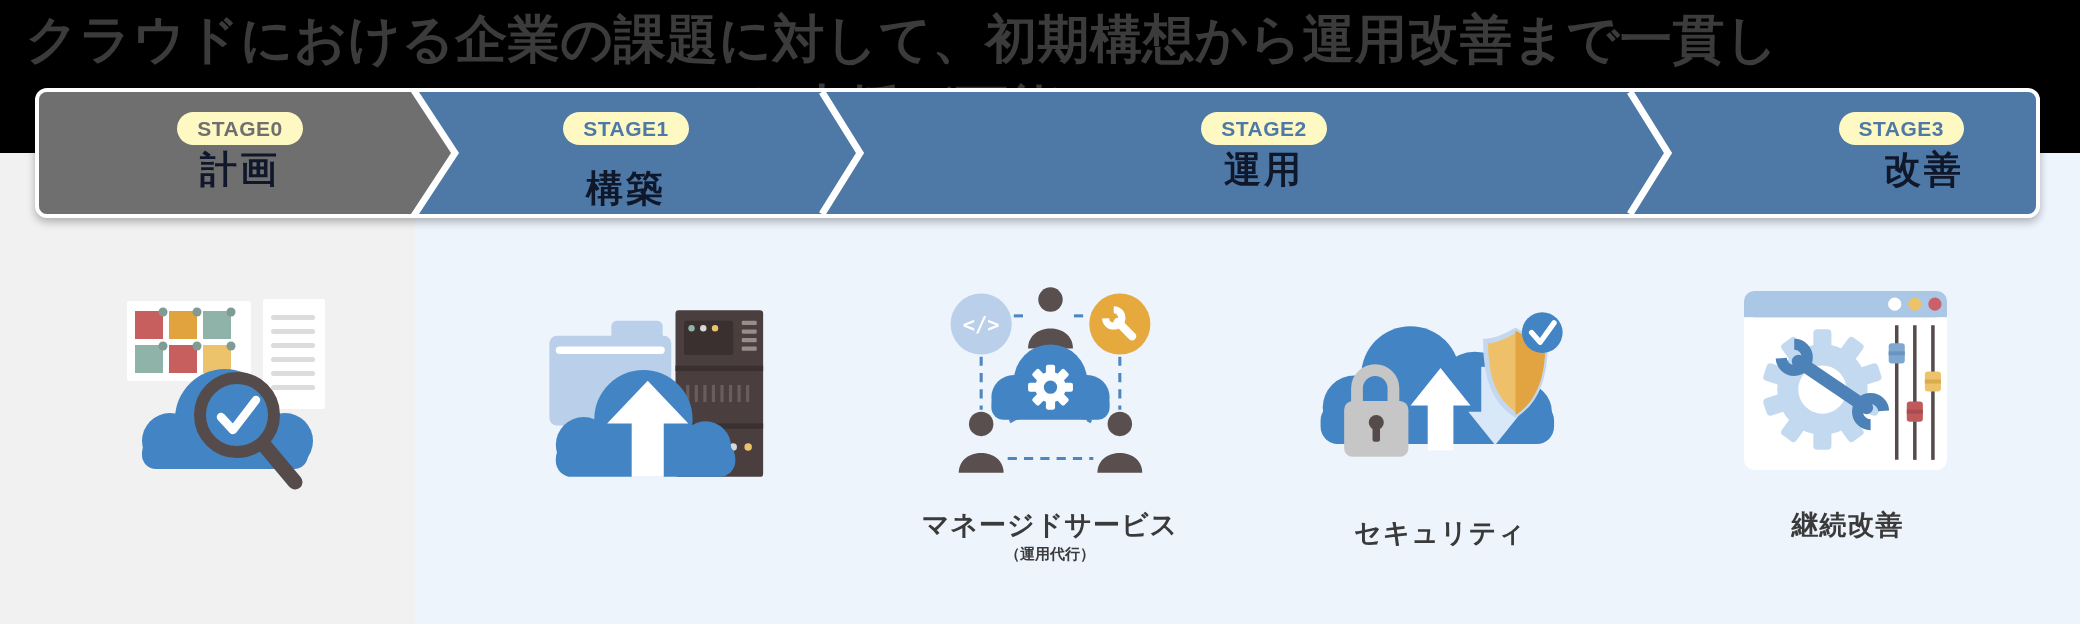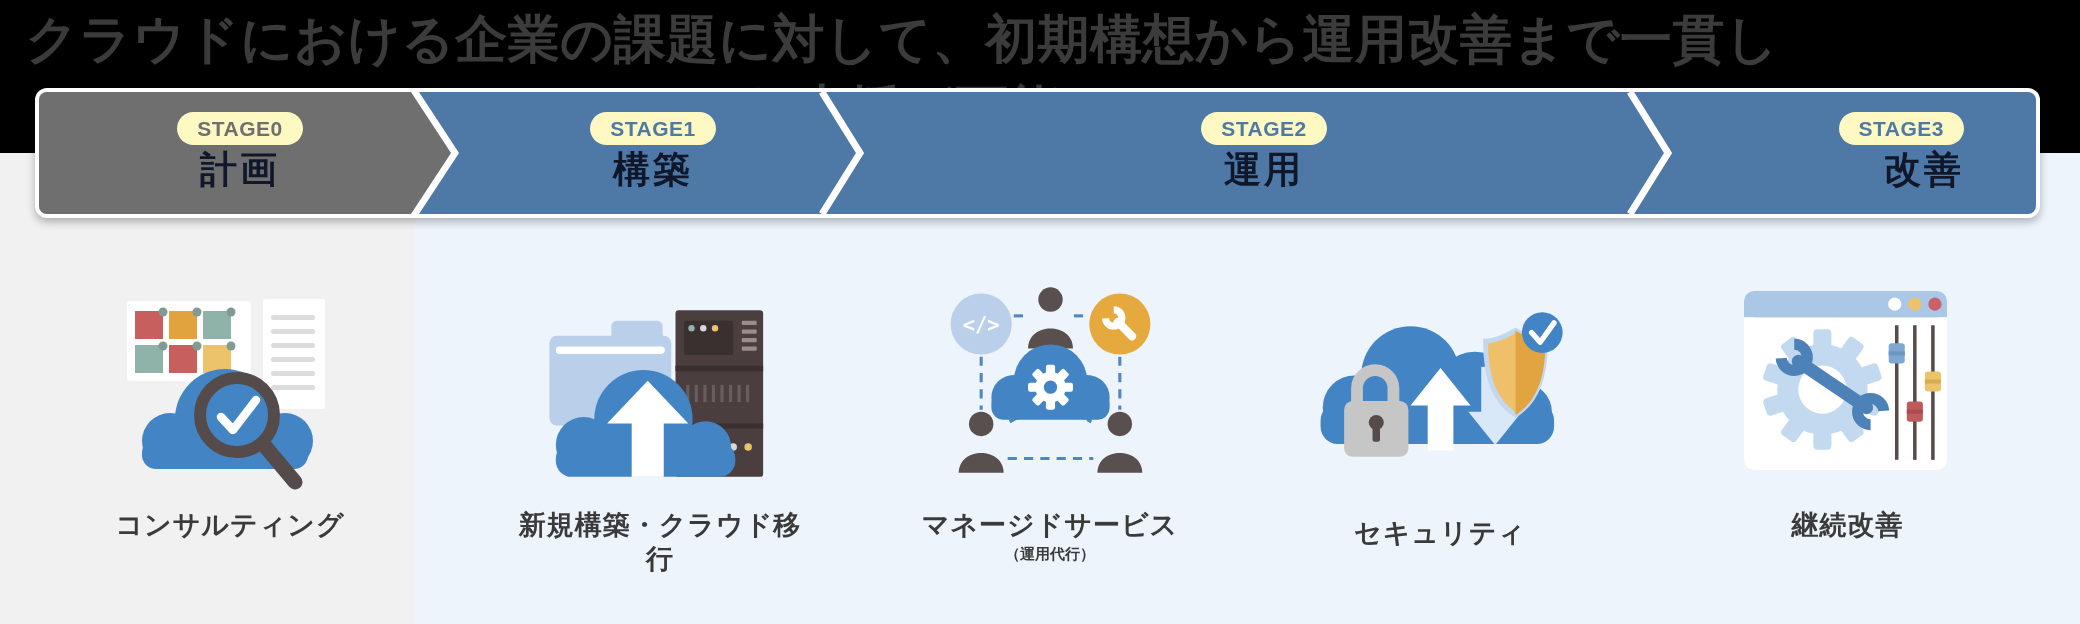--- a/index.html
+++ b/index.html
@@ -27,21 +27,21 @@
     display:flex;flex-direction:column;align-items:center;
     padding-top:20px;box-sizing:border-box;
   }
   .stage-badge{
     background:#fef9c3;border-radius:18px;padding:4px 20px;
     font-size:21px;font-weight:bold;letter-spacing:0.5px;line-height:1.2;
   }
   .stage-badge.gray{color:#6f6f6f;}
   .stage-badge.blue{color:#4e78a6;}
   .stage-name{color:#0f172a;font-size:37px;font-weight:bold;letter-spacing:3px;}
-  .s0{left:91px;} .s1{left:504px;} .s2{left:1115px;} .s3{left:1705px;align-items:flex-end;}
+  .s0{left:91px;} .s1{left:477px;justify-content:space-between;} .s2{left:1115px;} .s3{left:1705px;align-items:flex-end;}
 
   .cell{
     position:absolute;top:285px;display:flex;flex-direction:column;align-items:center;
   }
   .icon-box{height:212px;display:flex;align-items:flex-end;justify-content:center;}
   .svc-label{
     margin-top:12px;text-align:center;color:#3a3a3a;
     font-size:27px;font-weight:bold;line-height:1.25;letter-spacing:1px;
   }
   .svc-sublabel{
@@ -125,21 +125,20 @@
         <rect x="17" y="148" width="166" height="30" rx="14"></rect>
       </g>
 
       <g>
         <circle cx="112" cy="124" r="37" fill="#4384c4" stroke="#564b4b" stroke-width="12"></circle>
         <polyline points="96,126 108,139 131,109" fill="none" stroke="#ffffff" stroke-width="8.5" stroke-linecap="round" stroke-linejoin="round"></polyline>
         <line x1="139" y1="154" x2="170" y2="191" stroke="#564b4b" stroke-width="15" stroke-linecap="round"></line>
       </g>
     </svg>
   </div>
-  <div class="svc-label">コンサルティング</div>
 </div>
 
 <div class="cell c2">
   <div class="icon-box">
     <svg class="mb18" width="230" height="171" viewBox="0 0 215 160">
 
       <g fill="#b9cfea">
         <rect x="62" y="12" width="48" height="20" rx="5"></rect>
         <rect x="4" y="26" width="114" height="84" rx="7"></rect>
         <rect x="10" y="36" width="102" height="7" rx="3.5" fill="#ffffff"></rect>
@@ -176,21 +175,20 @@
         <circle cx="150" cy="130" r="24"></circle>
         <rect x="10" y="126" width="168" height="32" rx="15"></rect>
       </g>
 
       <g fill="#ffffff">
         <polygon points="58,108 96,68 134,108"></polygon>
         <rect x="81" y="104" width="30" height="54"></rect>
       </g>
     </svg>
   </div>
-  <div class="svc-label">新規構築・クラウド移行</div>
 </div>
 
 <div class="cell c3">
   <div class="icon-box">
     <svg class="mb17" width="245" height="209" viewBox="0 0 240 205">
 
       <g stroke="#4f86bf" stroke-width="3" stroke-dasharray="9 7" fill="none">
         <line x1="84" y1="44" x2="97" y2="44"></line>
         <line x1="143" y1="44" x2="156" y2="44"></line>
         <line x1="120" y1="80" x2="120" y2="92"></line>

